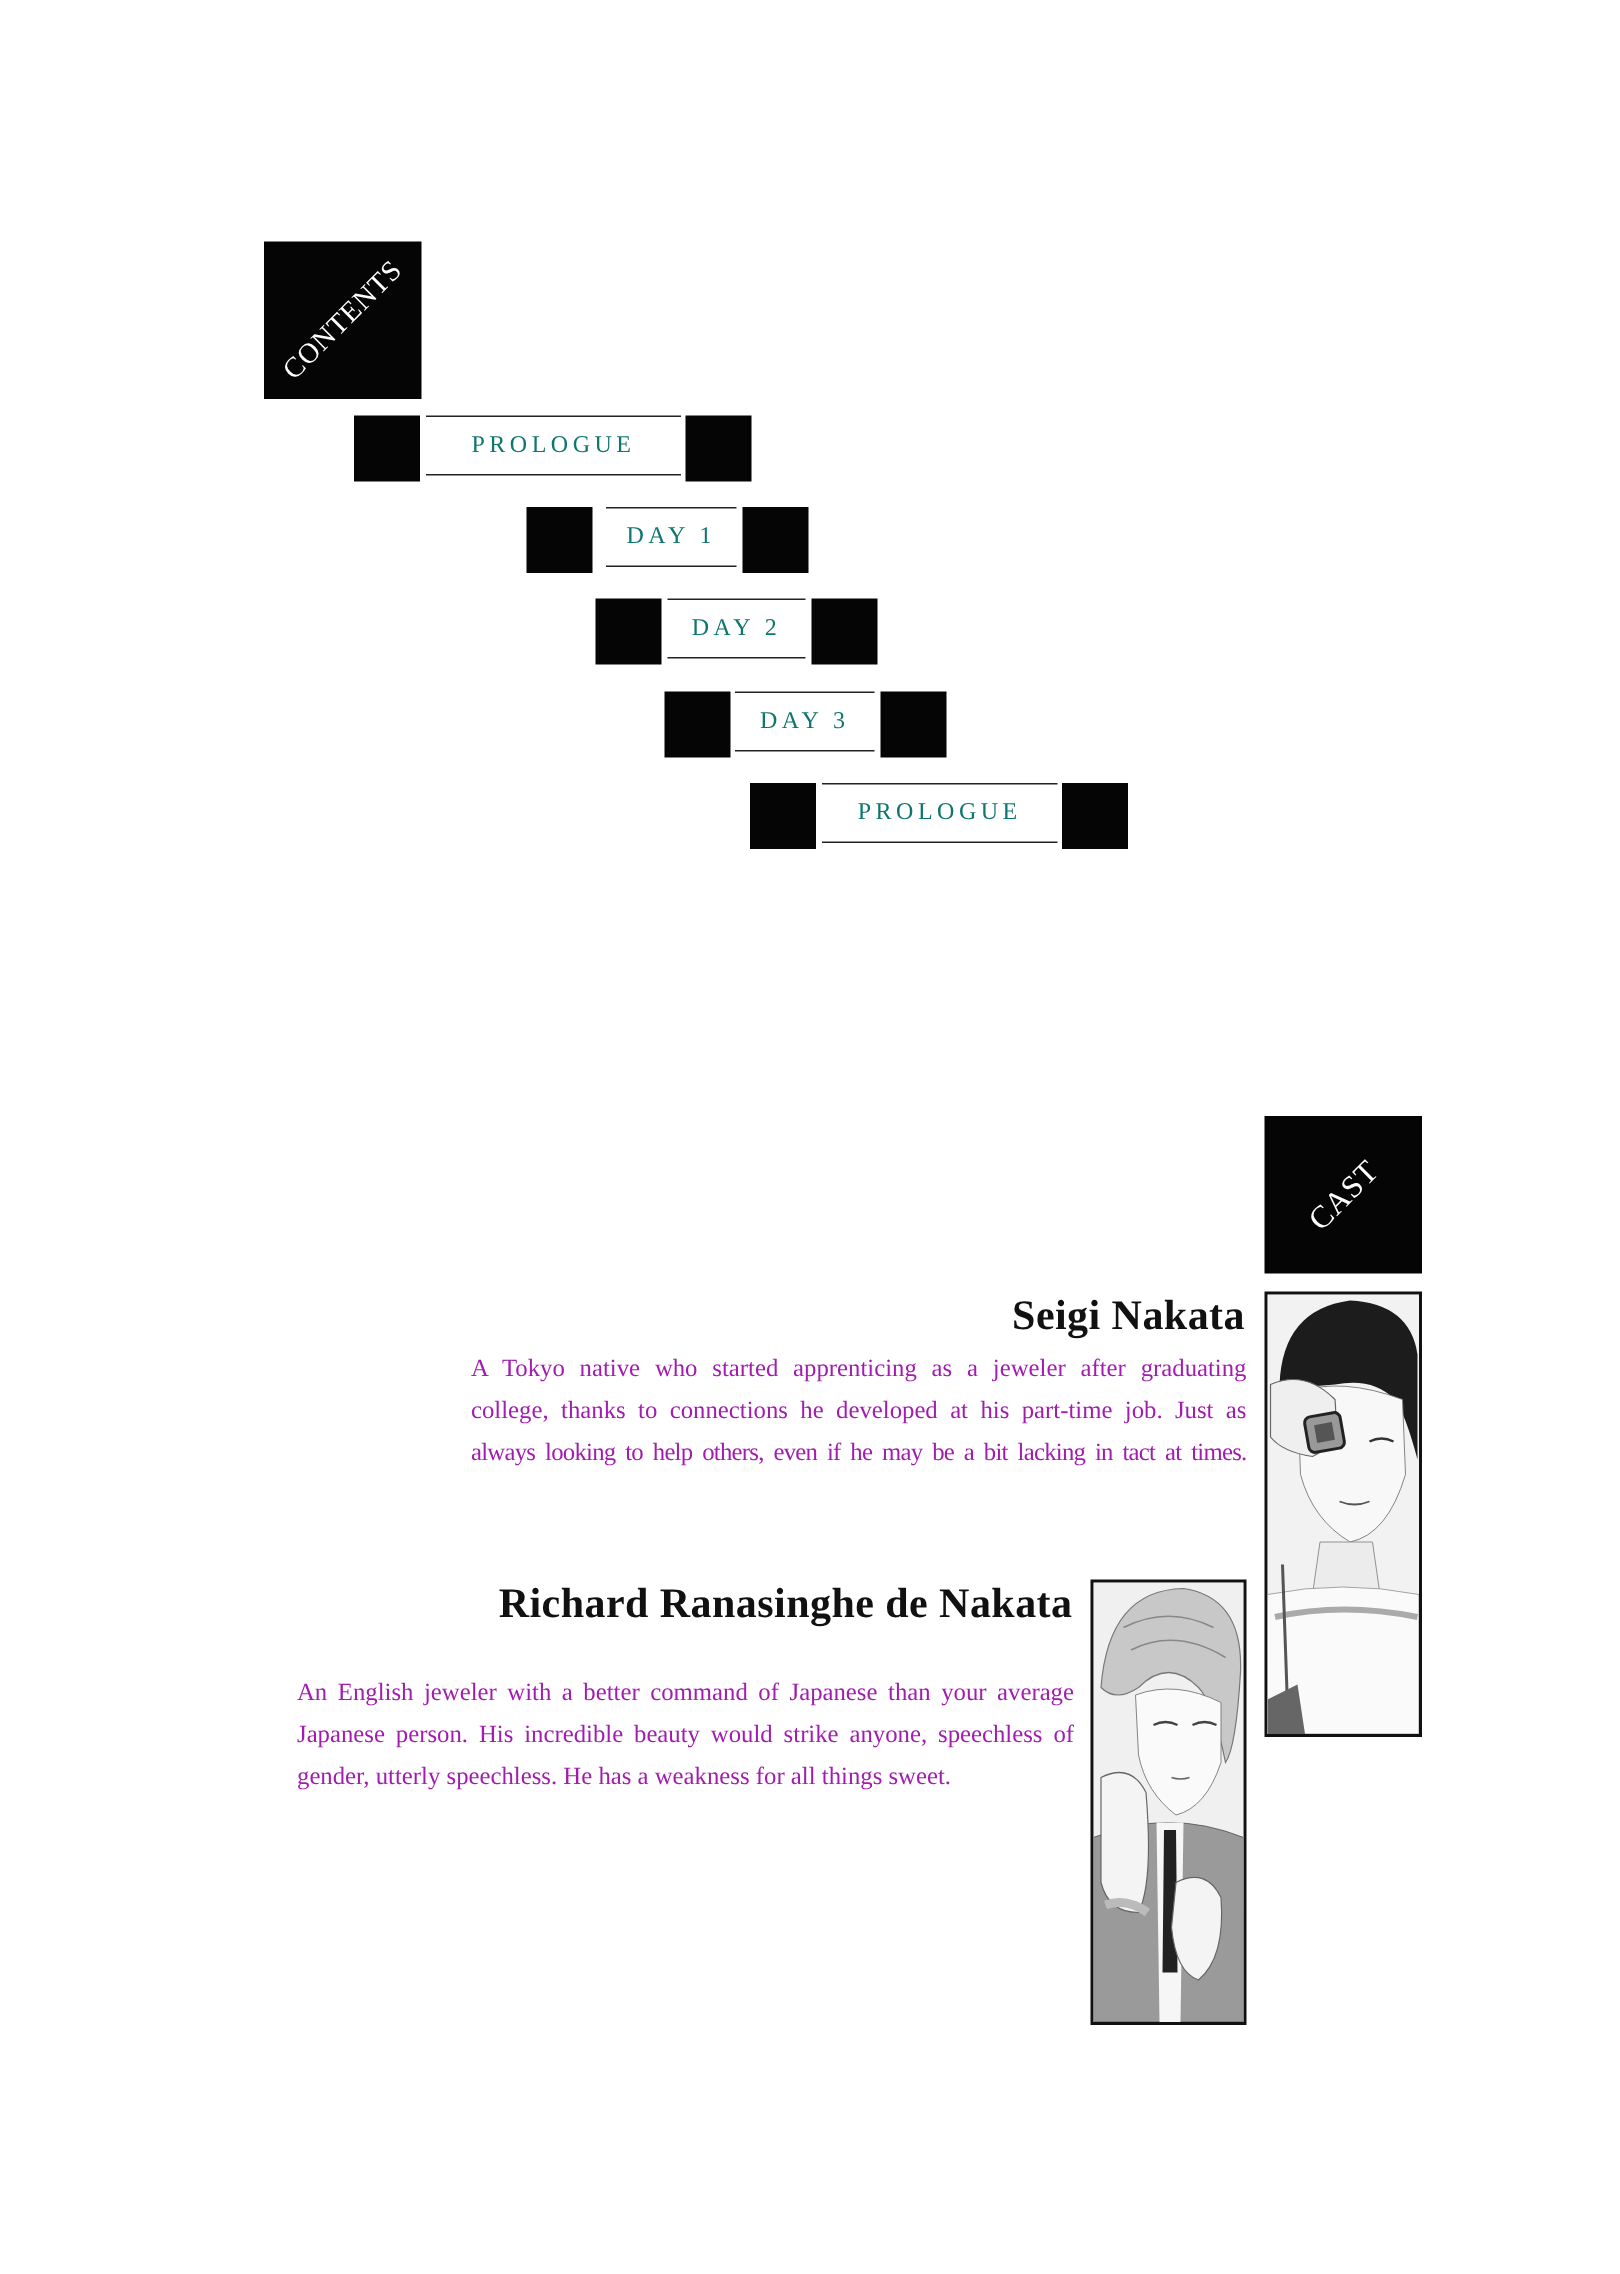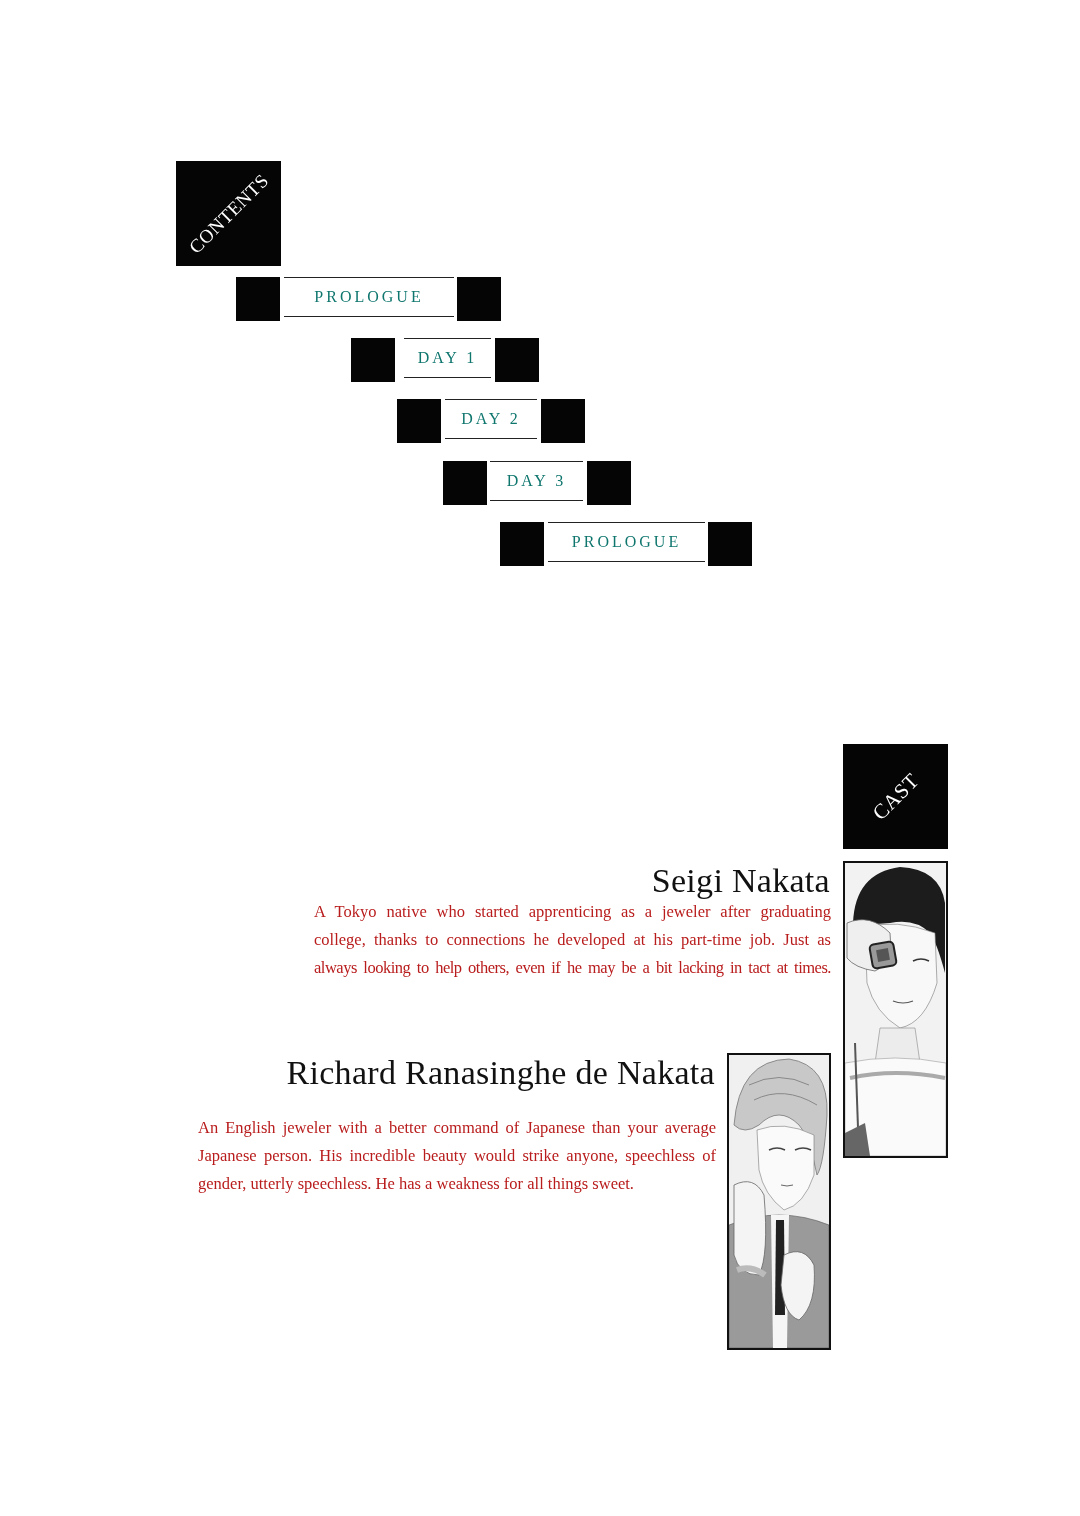--- a/index.html
+++ b/index.html
@@ -17,24 +17,24 @@
   }
   .toc-item { position: absolute; height: 44px; }
   .toc-item .sq { position: absolute; top: 0; width: 44px; height: 44px; background: #050505; }
   .toc-item .label {
     position: absolute; top: 0; height: 40px; border-top: 1.5px solid #222; border-bottom: 1.5px solid #222;
     display: flex; align-items: center; justify-content: center;
     font-family: "Liberation Serif", "DejaVu Serif", serif; font-size: 16px; letter-spacing: 3px; color: #0f766e;
     cursor: pointer; box-sizing: border-box;
   }
   .name {
-    position: absolute; font-weight: normal; font-size: 34px; text-align: right; white-space: nowrap; letter-spacing: 0.3px;
+    position: absolute; font-weight: bold; font-size: 28px; text-align: right; white-space: nowrap; letter-spacing: 0.3px;
   }
   .desc {
-    position: absolute; font-size: 16.5px; line-height: 28px; text-align: justify; color: #b91c1c;
+    position: absolute; font-size: 16.5px; line-height: 28px; text-align: justify; color: #a21caf;
   }
   .desc div { text-align-last: justify; white-space: nowrap; }
   .desc div.last-left { text-align-last: left; }
   .portrait {
     position: absolute; border: 2px solid #111; box-sizing: border-box; overflow: hidden;
     background: linear-gradient(180deg, #f4f4f4 0%, #e6e6e6 100%);
   }
 </style>
 </head>
 <body>

